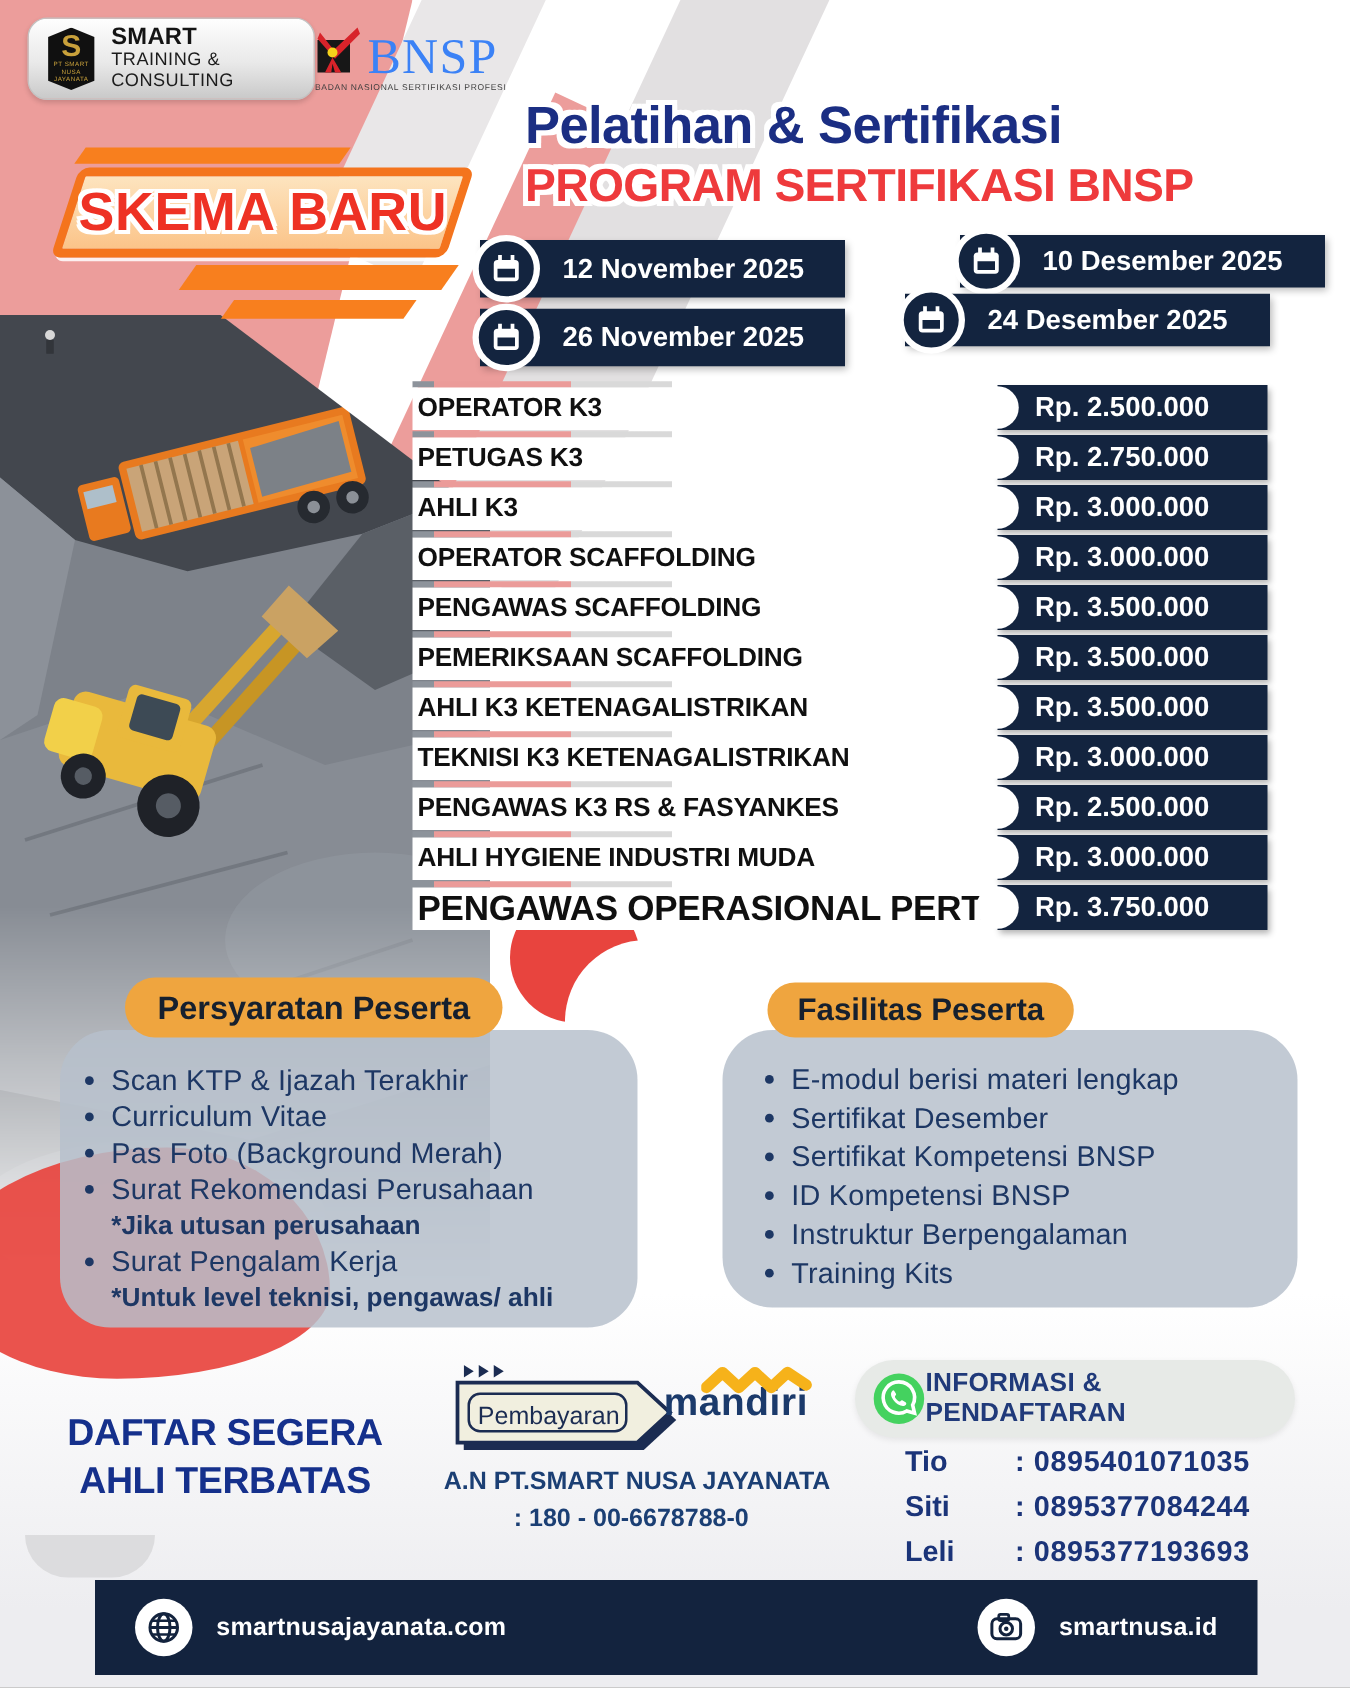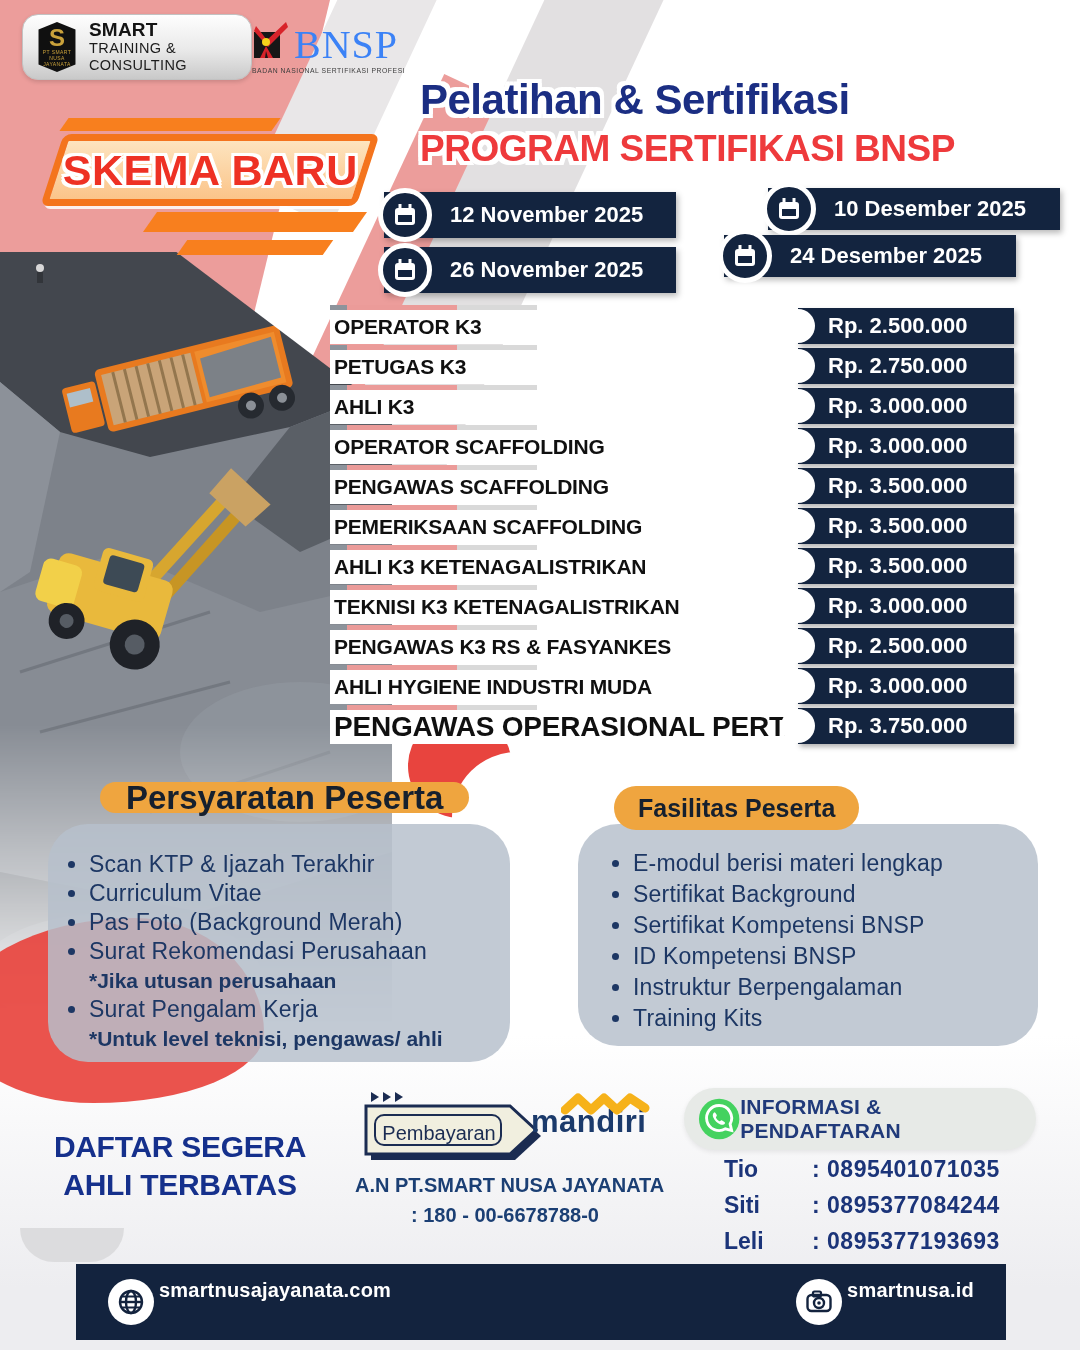--- a/index.html
+++ b/index.html
@@ -81,21 +81,21 @@
           font-weight:800;font-size:21px;color:#101010;padding:0 10px 0 4px;white-space:nowrap;letter-spacing:-.2px;}
   .prow:last-child .plabel{font-size:28px;}
   .pprice{position:absolute;right:0;top:2px;width:216px;height:36px;background:#13243f;color:#fff;
           font-weight:800;font-size:22px;display:flex;align-items:center;padding-left:30px;box-sizing:border-box;
           box-shadow:2px 3px 5px rgba(0,0,0,.3);white-space:nowrap;}
   .pprice::before{content:'';position:absolute;left:-17px;top:50%;transform:translateY(-50%);
                   width:34px;height:34px;background:#fff;border-radius:50%;}
 
   
   .pill{position:absolute;background:#efa53f;display:flex;align-items:center;font-weight:800;color:#16202e;z-index:5;}
-  .req-pill{left:100px;top:782px;height:31px;padding:0 26px;border-radius:26px;font-size:33px;}
+  .req-pill{left:100px;top:782px;height:48px;padding:0 26px;border-radius:26px;font-size:26px;}
   .fac-pill{left:614px;top:786px;height:44px;padding:0 24px;border-radius:24px;font-size:25px;}
   .card{position:absolute;background:rgba(182,192,204,.84);border-radius:40px;z-index:4;box-sizing:border-box;}
   .req-card{left:48px;top:824px;width:462px;height:238px;padding:26px 16px 0 18px;}
   .fac-card{left:578px;top:824px;width:460px;height:222px;padding:24px 10px 0 32px;}
   .li{display:flex;align-items:flex-start;color:#1d3764;font-size:23px;line-height:29px;font-weight:500;letter-spacing:.2px;}
   .li .dot{width:7px;height:7px;border-radius:50%;background:#1d3764;margin:11px 14px 0 2px;flex:0 0 auto;}
   .fac-card .li{line-height:31px;}
   .fac-card .li .dot{margin-top:12px;}
   .note{display:block;margin:1px 0 1px 23px;font-weight:800;font-size:21px;color:#1d3764;line-height:27px;}
 
@@ -117,21 +117,21 @@
              box-shadow:0 2px 5px rgba(0,0,0,.08);}
   .info-pill .txt{font-size:21px;color:#203a7a;font-weight:600;letter-spacing:.2px;}
   .contacts{left:724px;top:1156px;z-index:3;}
   .crow{display:flex;margin-bottom:9px;}
   .cname{width:88px;font-weight:800;font-size:23px;color:#1b3479;}
   .cnum{font-weight:800;font-size:23px;color:#1b3479;letter-spacing:.5px;}
 
   
   .footer{left:76px;top:1264px;width:930px;height:76px;background:#13233e;display:flex;align-items:center;
           justify-content:space-between;padding:0 32px;box-sizing:border-box;z-index:6;}
-  .fitem{display:flex;gap:5px;color:#fff;font-weight:700;font-size:20px;letter-spacing:.2px;}
+  .fitem{display:flex;align-items:center;gap:19px;color:#fff;font-weight:700;font-size:20px;letter-spacing:.2px;}
   .ficon{width:46px;height:46px;border-radius:50%;background:#fff;display:flex;align-items:center;justify-content:center;flex:0 0 auto;}
 </style>
 </head>
 <body>
 
 <div class="poster">
 
   <div class="abs bg-wash"></div>
   <div class="abs bg-pink"></div>
   <div class="abs bg-pale-stripe"></div>
@@ -372,21 +372,21 @@
   <div class="card fac-card">
     <div>
 
         <div class="li">
           <span class="dot"></span>
           <span>E-modul berisi materi lengkap</span>
         </div>
 
         <div class="li">
           <span class="dot"></span>
-          <span>Sertifikat Background</span>
+          <span>Sertifikat Desember</span>
         </div>
 
         <div class="li">
           <span class="dot"></span>
           <span>Sertifikat Kompetensi BNSP</span>
         </div>
 
         <div class="li">
           <span class="dot"></span>
           <span>ID Kompetensi BNSP</span>

